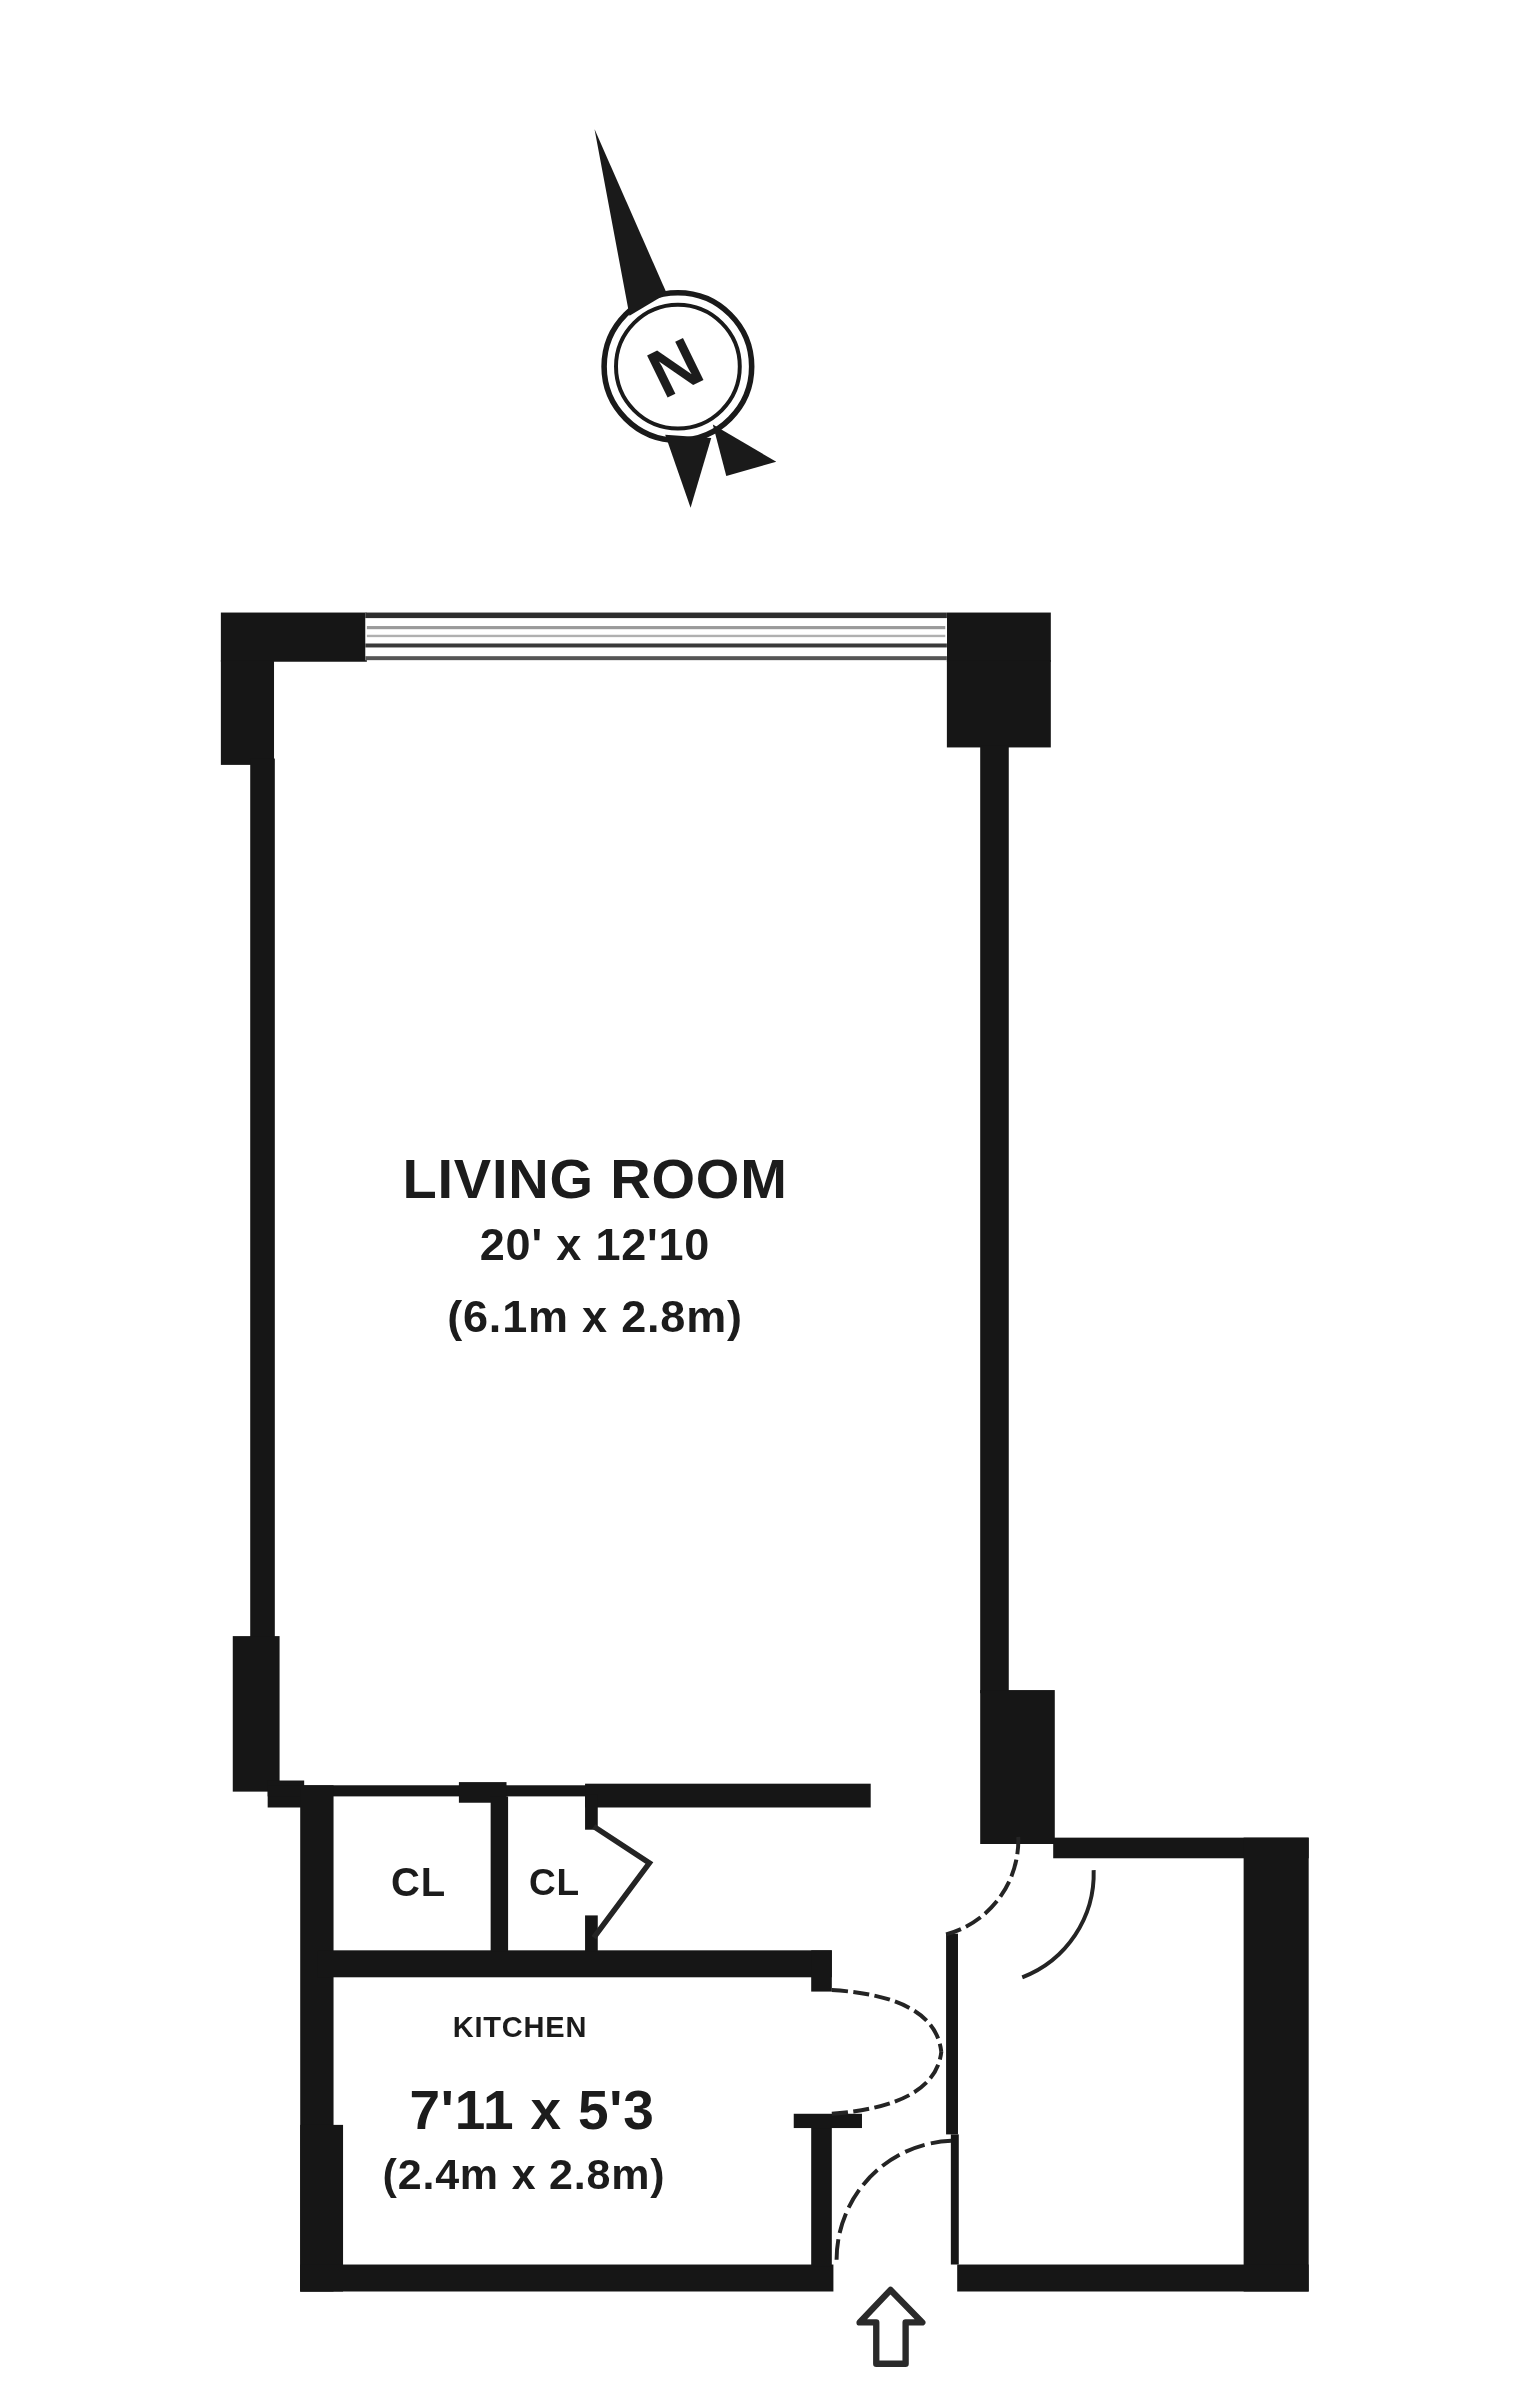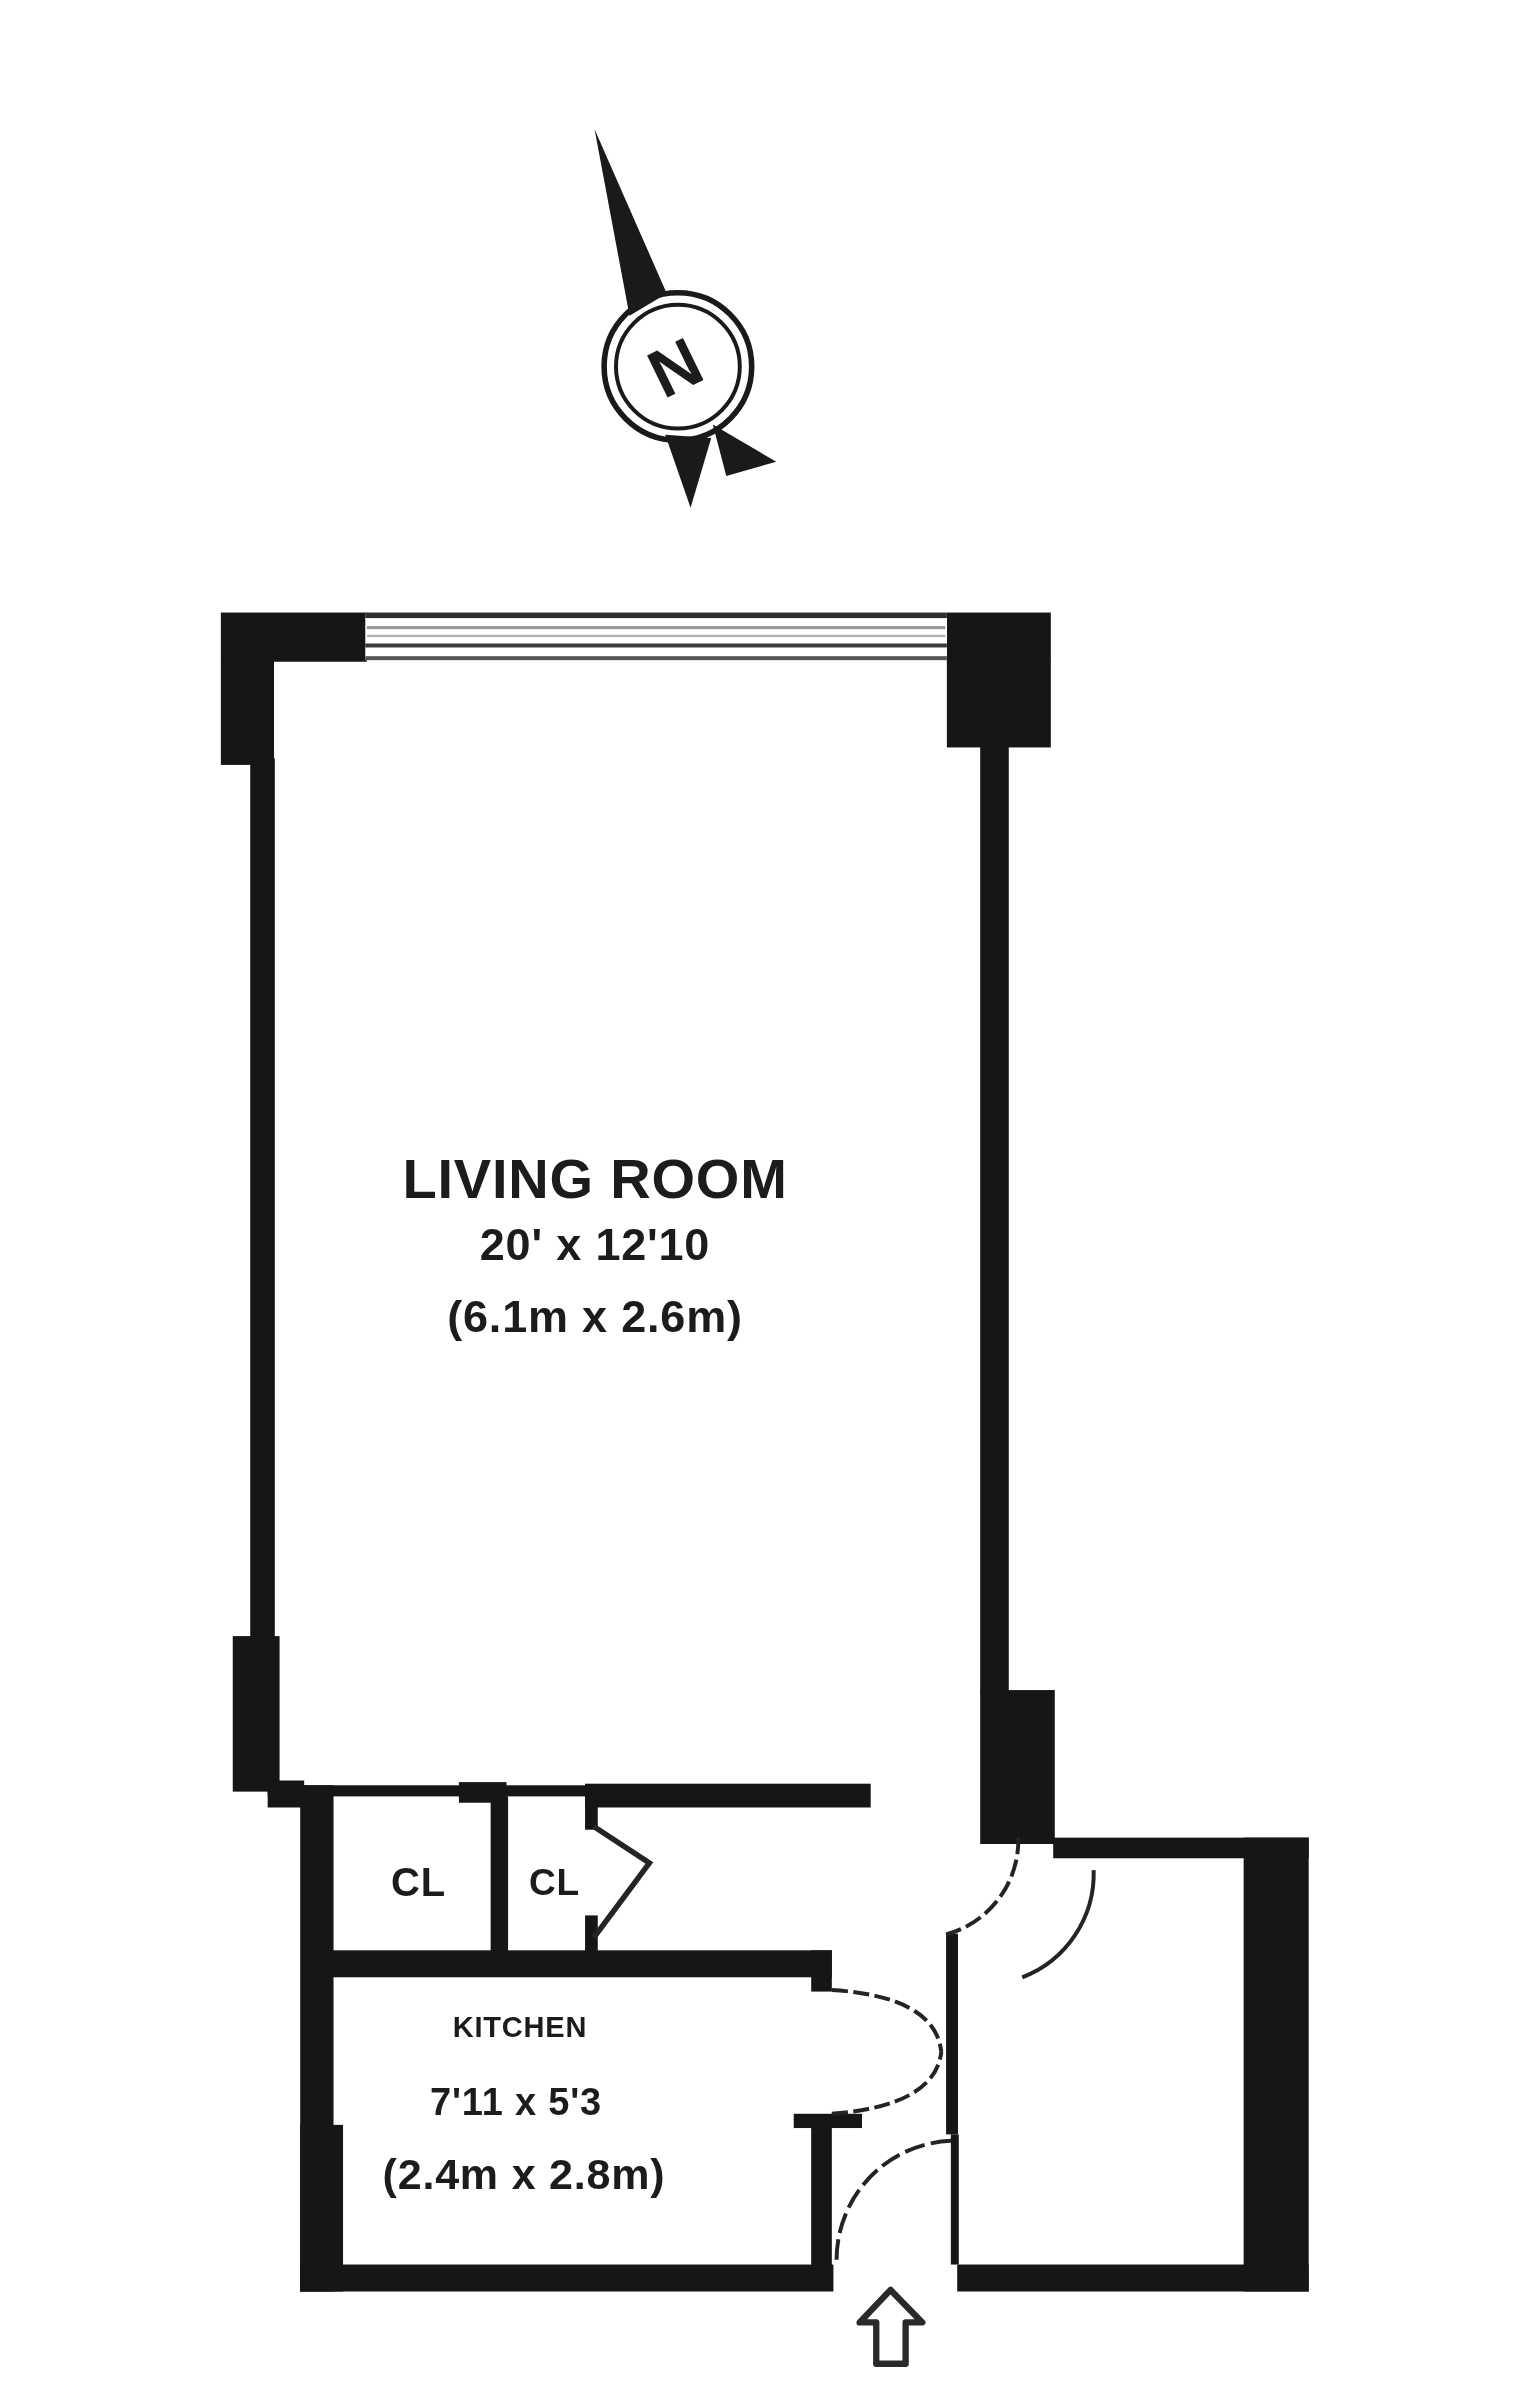--- a/index.html
+++ b/index.html
@@ -17,21 +17,21 @@
     color:#1c1c1c;
     text-align:center;
     white-space:nowrap;
     line-height:1;
     letter-spacing:0.8px;
   }
   .lr-name {left:317px;top:1151px;width:556px;font-size:56px;}
   .lr-ft   {left:317px;top:1222px;width:556px;font-size:45px;text-align:center;}
   .lr-m    {left:317px;top:1294px;width:556px;font-size:45px;}
   .k-name  {left:298px;top:2013px;width:444px;font-size:29px;}
-  .k-ft    {left:294px;top:2083px;width:444px;font-size:38px;}
+  .k-ft    {left:310px;top:2083px;width:444px;font-size:55px;}
   .k-m     {left:302px;top:2153px;width:444px;font-size:43px;}
   .cl-left {left:379px;top:1862px;width:79px;font-size:40px;}
   .cl-right{left:515px;top:1864px;width:79px;font-size:37px;}
   .compass-n{
     left:640px;top:333px;width:71px;font-size:68px;
     transform:rotate(-26deg);
   }
 </style>
 </head>
 <body>
@@ -109,21 +109,21 @@
       <polygon fill="#1a1a1a" points="898,535 978,582 915,600"></polygon>
     </g>
 
     <path fill="#ffffff" stroke="#2a2a2a" stroke-width="8" stroke-linejoin="round" d="M 1122,2886 L 1162,2927 L 1141,2927 L 1141,2979 L 1104,2979 L 1104,2927 L 1083,2927 Z"></path>
   </svg>
 
   <div class="label compass-n">N</div>
 
   <div class="label lr-name">LIVING ROOM</div>
   <div class="label lr-ft">20' x 12'10</div>
-  <div class="label lr-m">(6.1m x 2.6m)</div>
+  <div class="label lr-m">(6.1m x 2.8m)</div>
 
   <div class="label cl-left">CL</div>
   <div class="label cl-right">CL</div>
 
   <div class="label k-name">KITCHEN</div>
   <div class="label k-ft">7'11 x 5'3</div>
   <div class="label k-m">(2.4m x 2.8m)</div>
 
 </div>
 

